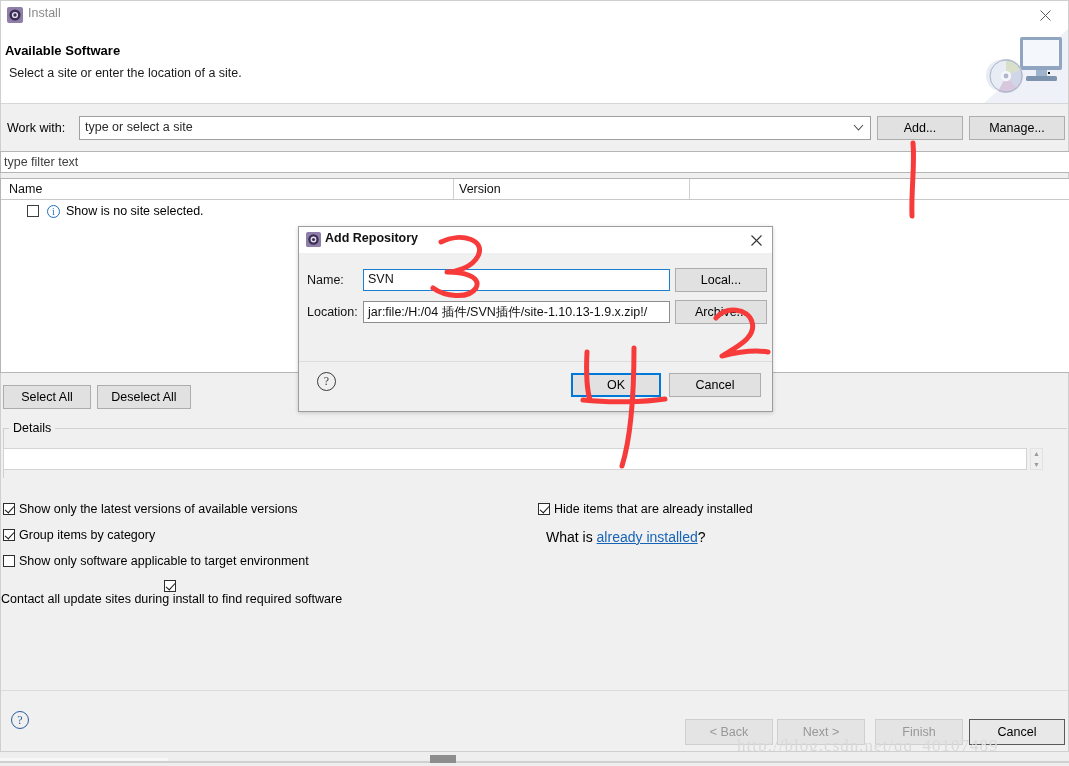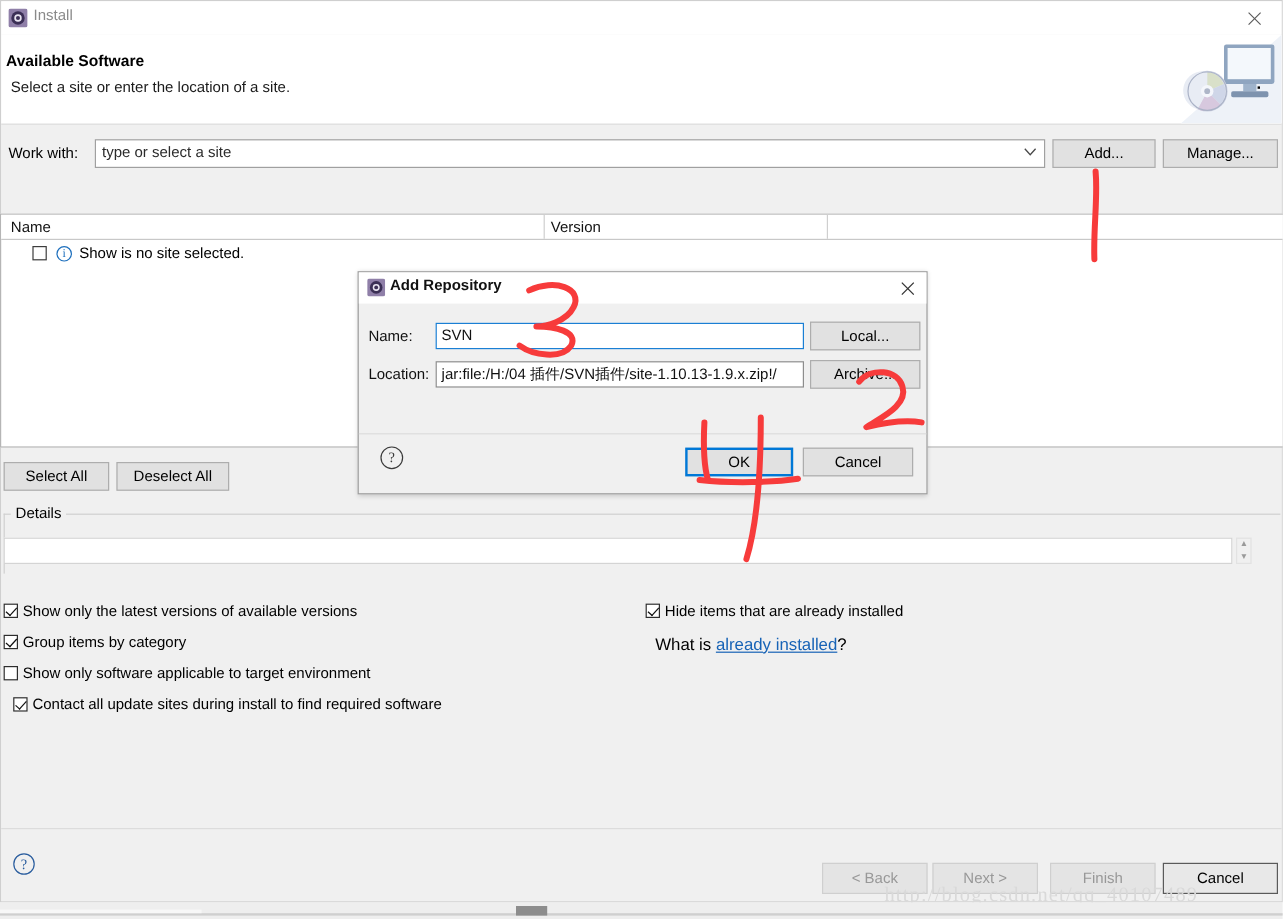--- a/index.html
+++ b/index.html
@@ -489,20 +489,23 @@
         <span class="combo-arrow">
           <svg width="11" height="7" viewBox="0 0 11 7">
             <path d="M1 1 L5.5 6 L10 1" fill="none" stroke="#4a4a4a" stroke-width="1.1"></path>
           </svg>
         </span>
       </div>
       <div class="btn" id="add-btn">Add...</div>
       <div class="btn" id="manage-btn">Manage...</div>
     </div>
 
+    <div class="filter-box">
+      <span class="ph">type filter text</span>
+    </div>
 
     <div class="table">
       <div class="thead">
         <span class="th" style="left:8px;">Name</span>
         <span class="th-sep" style="left:452px;"></span>
         <span class="th" style="left:458px;">Version</span>
         <span class="th-sep" style="left:688px;"></span>
       </div>
       <div class="row">
         <span class="tchk"></span>
@@ -531,21 +534,21 @@
         <span>Show only the latest versions of available versions</span>
       </label>
       <label class="opt" style="left:2px;  top:34px;">
         <span class="cb checked"></span>
         <span>Group items by category</span>
       </label>
       <label class="opt" style="left:2px;  top:60px;">
         <span class="cb"></span>
         <span>Show only software applicable to target environment</span>
       </label>
-      <label class="opt" style="left:10px;  top:86px;">
+      <label class="opt" style="left:0;  top:86px;flex-direction:column;">
         <span class="cb checked"></span>
         <span>Contact all update sites during install to find required software</span>
       </label>
 
       <label class="opt" style="left:537px; top:8px;">
         <span class="cb checked"></span>
         <span>Hide items that are already installed</span>
       </label>
       <div class="whatis" style="left:545px; top:35px;">
         <span>What is </span><a href="#">already installed</a><span>?</span>

